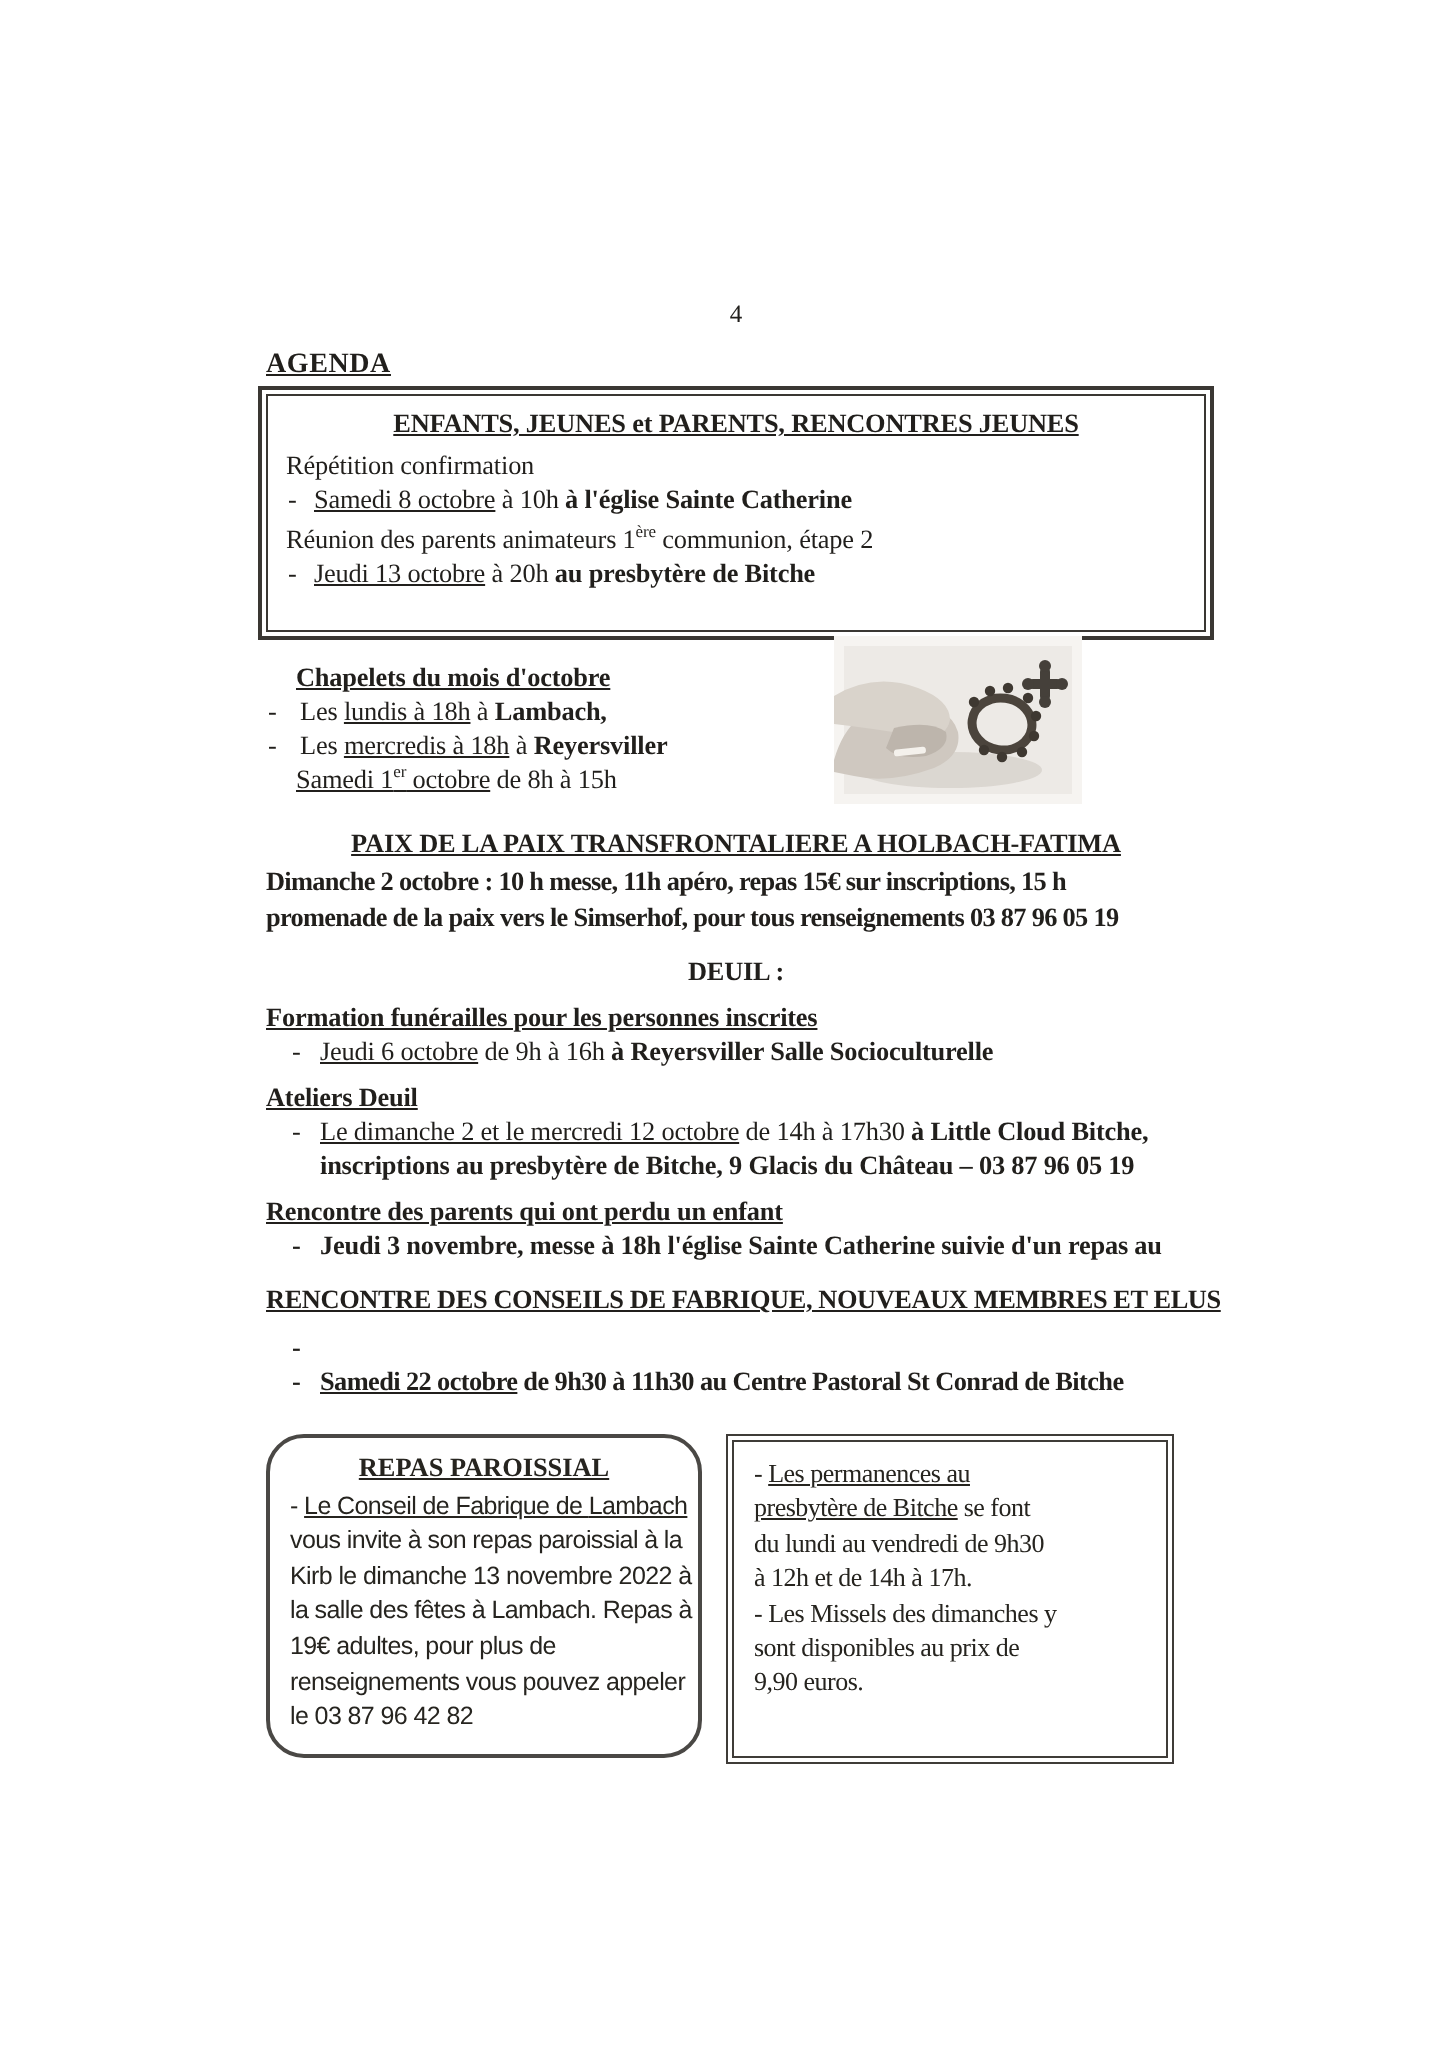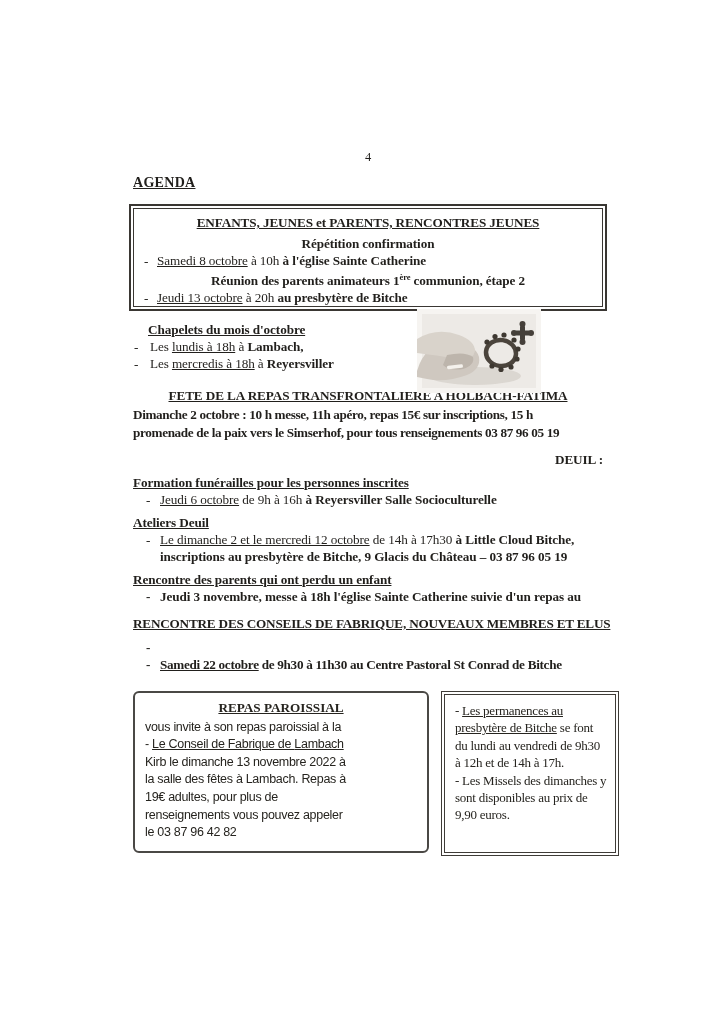--- a/index.html
+++ b/index.html
@@ -7,56 +7,56 @@
   body {
     width:724px; height:1024px; position:relative; overflow:hidden;
     font-family:"Liberation Serif","DejaVu Serif",serif;
     color:#211f1c;
   }
   .content { width:470px; margin-left:133px; padding-top:149px; font-size:13.2px; line-height:17px; letter-spacing:-0.1px; }
   sup { font-size:8.5px; vertical-align:super; line-height:0; }
   .b { font-weight:700; } .i { } .u { text-decoration:underline; }
   .center { text-align:center; }
   .nowrap { white-space:nowrap; }
-  .blk { display:block; white-space:nowrap; } .mt10 { margin-top:10px;text-align:right; }
+  .blk { display:block; white-space:nowrap; } .mt10 { margin-top:10px; }
 
   .page-number { text-align:center; font-size:12.5px; }
   .agenda-title { text-align:left; font-weight:700; font-size:14px; margin-top:8px; letter-spacing:0.3px; }
 
-  .box1 { margin-top:17px; border:1.5px solid #3a3733; outline:2px solid #3a3733; outline-offset:2px; padding:5px 9px 0; }
+  .box1 { margin-top:6px; border:1.5px solid #3a3733; outline:2px solid #3a3733; outline-offset:2px; padding:5px 9px 20px; }
   .box1 .box-title { font-size:13.2px; margin-bottom:4px; font-weight:700; text-align:center; }
-  .h { font-weight:700; margin-top:3px;text-align:center; }
+  .h { font-weight:400; margin-top:3px; }
   .hu { font-weight:700; text-decoration:underline; margin-top:6px; }
   .li { display:flex; }
   .li .dash { flex:none; width:17px; padding-left:1px; }
   .box1 .li .dash { width:14px; }
   .txt { white-space:nowrap; }
 
   .chapelets { position:relative; margin-top:14px; }
   .ind { margin-left:15px; }
   .photo { position:absolute; left:284px; top:-12px; width:124px; height:84px; }
 
   .fete { margin-top:15px; }
   .fete .bl { font-weight:700; letter-spacing:-0.35px; white-space:nowrap; margin-top:1px; }
   .fete-title { margin-bottom:2px; }
 
   .li2 { display:flex; margin-left:13px; }
   .li2 .dash { flex:none; width:14px; }
   .conseils-item { font-weight:700; letter-spacing:-0.3px; }
 
   .bottom { display:flex; margin-top:18px; }
   .repas-box {
-    flex:none; width:296px; border:2px solid #4a4845; border-radius:6px;
+    flex:none; width:218px; border:2px solid #4a4845; border-radius:19px;
     padding:6px 10px 9px; font-family:"Liberation Sans","DejaVu Sans",sans-serif;
     font-size:12.5px; line-height:17.6px; letter-spacing:-0.3px; color:#26241f;
   }
   .repas-title { text-align:center; font-weight:700; font-size:13.2px; font-family:"Liberation Serif","DejaVu Serif",serif; letter-spacing:0; margin-bottom:2px; }
   .rl { white-space:nowrap; }
   .perm-box {
-    flex:none; width:172px; margin-left:15px; margin-top:3px;
+    flex:none; width:218px; margin-left:15px; margin-top:3px;
     border:1.5px solid #3f3c38; outline:1.5px solid #3f3c38; outline-offset:2px;
     padding:7px 10px 8px; font-size:13px; line-height:17.4px; letter-spacing:-0.25px; color:#26241f;
   }
   .pl { white-space:nowrap; }
 </style>
 </head>
 <body>
 
 <div class="content">
 
@@ -80,20 +80,21 @@
   <div class="chapelets">
     <div class="hu ind" style="margin-top:0">Chapelets du mois d'octobre</div>
     <div class="li">
       <span class="dash">-</span>
       <span class="txt"><span>Les </span><span class="u">lundis à 18h</span><span> à </span><span class="b i">Lambach,</span></span>
     </div>
     <div class="li">
       <span class="dash">-</span>
       <span class="txt"><span>Les </span><span class="u">mercredis à 18h</span><span> à </span><span class="b i">Reyersviller</span></span>
     </div>
+    <div class="ind nowrap"><span class="u"><span>Samedi 1</span><sup>er</sup><span> octobre</span></span><span> de 8h à 15h</span></div>
 
     <div class="photo">
       <svg viewBox="0 0 124 84" width="124" height="84">
         <rect width="124" height="84" fill="#f6f4f1"></rect>
         <rect x="5" y="5" width="114" height="74" fill="#edeae6"></rect>
         <ellipse cx="58" cy="67" rx="46" ry="9" fill="#c9c3bc" opacity="0.5"></ellipse>
         <path d="M0 62 Q8 34 34 34 Q58 34 62 48 Q64 60 50 66 Q28 74 10 70 L0 68 Z" fill="#cfc8c0"></path>
         <path d="M0 30 Q20 18 42 26 Q58 32 58 42 Q56 52 42 50 Q18 46 0 44 Z" fill="#d9d3cb"></path>
         <path d="M30 46 Q48 42 56 48 Q58 56 46 60 Q32 62 26 56 Z" fill="#bdb5ac"></path>
         <rect x="30" y="56" width="16" height="3.5" rx="1.5" fill="#f4f1ec" transform="rotate(-6 38 58)"></rect>
@@ -115,21 +116,21 @@
           <circle cx="105.5" cy="15" r="3"></circle>
             <circle cx="105.5" cy="33" r="3"></circle>
           <circle cx="97" cy="24" r="3"></circle>
             <circle cx="114" cy="24" r="3"></circle>
         </g>
       </svg>
     </div>
   </div>
 
   <div class="fete">
-    <div class="center fete-title"><span class="b u nowrap">FETE DE LA REPAS TRANSFRONTALIERE A HOLBACH-FATIMA</span></div>
+    <div class="center fete-title"><span class="b u nowrap">PAIX DE LA PAIX TRANSFRONTALIERE A HOLBACH-FATIMA</span></div>
     <div class="bl">Dimanche 2 octobre : 10 h messe, 11h apéro, repas 15€ sur inscriptions, 15 h</div>
     <div class="bl">promenade de la paix vers le Simserhof, pour tous renseignements 03 87 96 05 19</div>
   </div>
 
   <div>
     <div class="center b mt10">DEUIL :</div>
     <div class="hu">Formation funérailles pour les personnes inscrites</div>
     <div class="li2">
       <span class="dash">-</span>
       <span class="txt"><span class="u">Jeudi 6 octobre</span><span> de 9h à 16h </span><span class="b">à </span><span class="b i">Reyersviller Salle Socioculturelle</span></span>
@@ -158,22 +159,22 @@
     </div>
     <div class="li2">
       <span class="dash b">-</span>
       <span class="txt conseils-item"><span class="u">Samedi 22 octobre</span><span> de 9h30 à 11h30 au </span><span class="i">Centre Pastoral St Conrad  de Bitche</span></span>
     </div>
   </div>
 
   <div class="bottom">
     <div class="repas-box">
       <div class="repas-title"><span class="u">REPAS PAROISSIAL</span></div>
+      <div class="rl"><span>- </span><span class="u"><span>Le Conseil de Fabrique de </span><span class="i">Lambach</span></span></div>
       <div class="rl">vous invite à son  repas paroissial à la</div>
-      <div class="rl"><span>- </span><span class="u"><span>Le Conseil de Fabrique de </span><span class="i">Lambach</span></span></div>
       <div class="rl">Kirb le dimanche 13 novembre 2022 à</div>
       <div class="rl"><span>la salle des fêtes à </span><span class="i">Lambach</span><span>. Repas à</span></div>
       <div class="rl">19€ adultes, pour plus de</div>
       <div class="rl">renseignements vous pouvez appeler</div>
       <div class="rl">le 03 87 96 42 82</div>
     </div>
     <div class="perm-box">
       <div class="pl"><span>- </span><span class="u">Les permanences au</span></div>
       <div class="pl"><span class="u i">presbytère de Bitche</span><span> se font</span></div>
       <div class="pl">du lundi au vendredi de 9h30</div>

